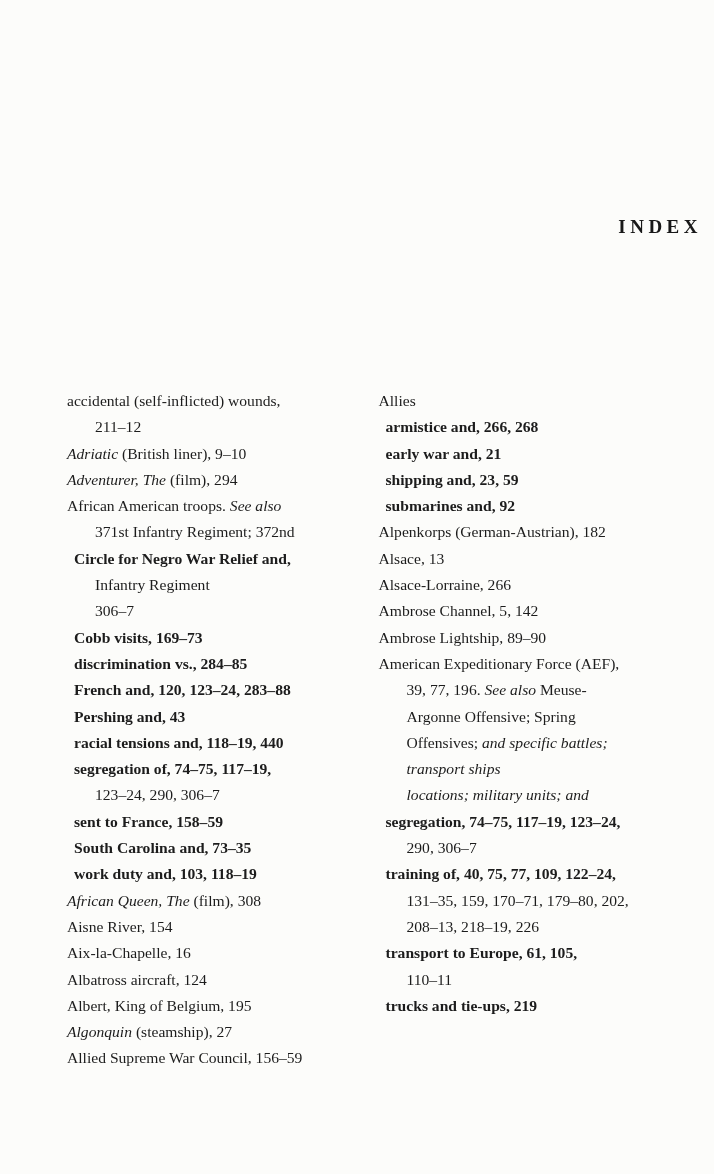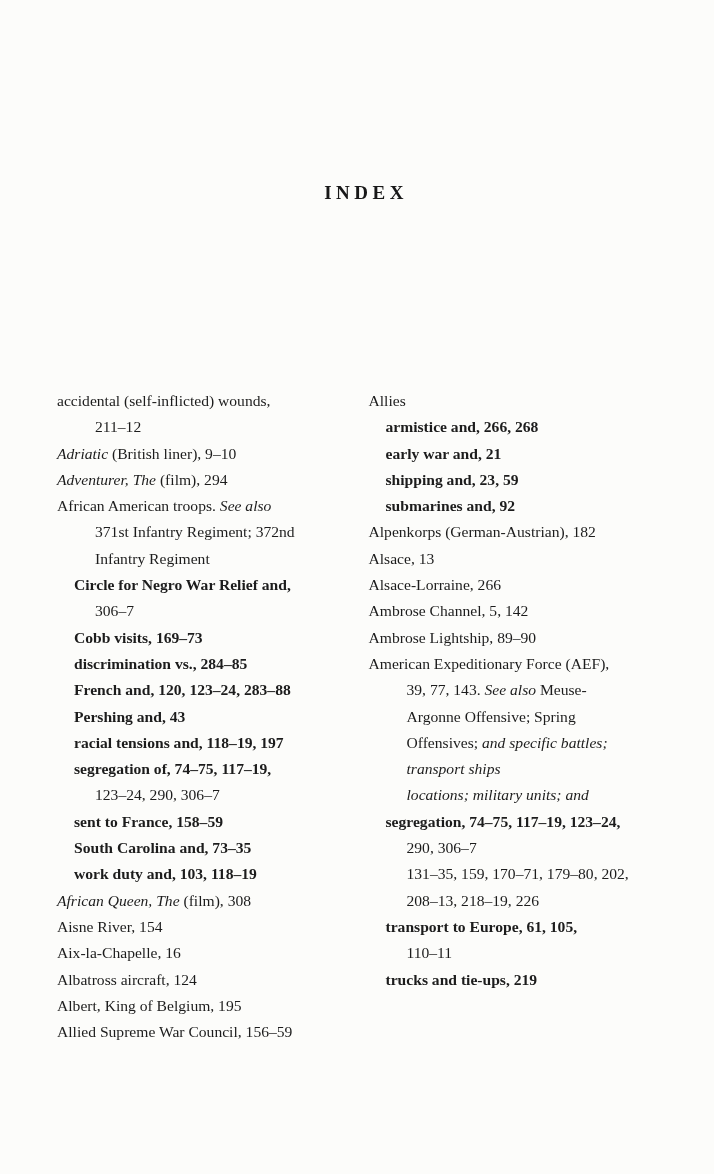--- a/index.html
+++ b/index.html
@@ -12,24 +12,24 @@
     width: 714px;
     height: 1174px;
     margin: 0 auto;
     background: #fcfcfa;
     color: #1c1c1c;
     font-family: "Liberation Serif", serif;
     overflow: hidden;
   }
   .title {
     position: absolute;
-    top: 182px;
+    top: 216px;
     left: 0;
     right: 12px;
-    text-align: center;
+    text-align: right;
     font-size: 19px;
     font-weight: 700;
     letter-spacing: 4.5px;
     color: #181818;
     padding-left: 30px;
   }
   .columns {
     position: absolute;
     top: 388px;
     left: 57px;
@@ -38,77 +38,79 @@
     gap: 16px;
   }
   .col {
     flex: 1;
     font-size: 15.6px;
     line-height: 26.3px;
   }
   .line {
     white-space: nowrap;
   }
-  .line.indent-0 { padding-left: 0; }
+  .line.indent-0 { padding-left: 0; margin-left: 10px; }
   .line.indent-1 { padding-left: 17px; font-weight: bold; }
   .line.indent-2 { padding-left: 38px; }
   .line i { font-style: italic; }
 </style>
 </head>
 <body>
 
 <div class="page">
   <div class="title">INDEX</div>
   <div class="columns">
     <div class="col">
         <div class="line indent-0"><span>accidental (self-inflicted) wounds,</span></div>
         <div class="line indent-2"><span>211–12</span></div>
         <div class="line indent-0"><i>Adriatic</i><span> (British liner), 9–10</span></div>
         <div class="line indent-0"><i>Adventurer, The</i><span> (film), 294</span></div>
         <div class="line indent-0"><span>African American troops. </span><i>See also</i></div>
         <div class="line indent-2"><span>371st Infantry Regiment; 372nd</span></div>
+        <div class="line indent-1"><span>Circle for Negro War Relief and,</span></div>
         <div class="line indent-2"><span>Infantry Regiment</span></div>
-        <div class="line indent-1"><span>Circle for Negro War Relief and,</span></div>
         <div class="line indent-2"><span>306–7</span></div>
         <div class="line indent-1"><span>Cobb visits, 169–73</span></div>
         <div class="line indent-1"><span>discrimination vs., 284–85</span></div>
         <div class="line indent-1"><span>French and, 120, 123–24, 283–88</span></div>
         <div class="line indent-1"><span>Pershing and, 43</span></div>
-        <div class="line indent-1"><span>racial tensions and, 118–19, 197</span></div>
+        <div class="line indent-1"><span>racial tensions and, 118–19, 440</span></div>
         <div class="line indent-1"><span>segregation of, 74–75, 117–19,</span></div>
         <div class="line indent-2"><span>123–24, 290, 306–7</span></div>
         <div class="line indent-1"><span>sent to France, 158–59</span></div>
         <div class="line indent-1"><span>South Carolina and, 73–35</span></div>
         <div class="line indent-1"><span>work duty and, 103, 118–19</span></div>
         <div class="line indent-0"><i>African Queen, The</i><span> (film), 308</span></div>
         <div class="line indent-0"><span>Aisne River, 154</span></div>
         <div class="line indent-0"><span>Aix-la-Chapelle, 16</span></div>
         <div class="line indent-0"><span>Albatross aircraft, 124</span></div>
         <div class="line indent-0"><span>Albert, King of Belgium, 195</span></div>
+        <div class="line indent-0"><i>Algonquin</i><span> (steamship), 27</span></div>
         <div class="line indent-0"><span>Allied Supreme War Council, 156–59</span></div>
       </div>
     <div class="col">
         <div class="line indent-0"><span>Allies</span></div>
         <div class="line indent-1"><span>armistice and, 266, 268</span></div>
         <div class="line indent-1"><span>early war and, 21</span></div>
         <div class="line indent-1"><span>shipping and, 23, 59</span></div>
         <div class="line indent-1"><span>submarines and, 92</span></div>
         <div class="line indent-0"><span>Alpenkorps (German-Austrian), 182</span></div>
         <div class="line indent-0"><span>Alsace, 13</span></div>
         <div class="line indent-0"><span>Alsace-Lorraine, 266</span></div>
         <div class="line indent-0"><span>Ambrose Channel, 5, 142</span></div>
         <div class="line indent-0"><span>Ambrose Lightship, 89–90</span></div>
         <div class="line indent-0"><span>American Expeditionary Force (AEF),</span></div>
-        <div class="line indent-2"><span>39, 77, 143. </span><i>See also</i><span> Meuse-</span></div>
+        <div class="line indent-2"><span>39, 77, 196. </span><i>See also</i><span> Meuse-</span></div>
         <div class="line indent-2"><span>Argonne Offensive; Spring</span></div>
         <div class="line indent-2"><span>Offensives; </span><i>and specific battles;</i></div>
         <div class="line indent-2"><i>transport ships</i></div>
         <div class="line indent-2"><i>locations; military units; and</i></div>
         <div class="line indent-1"><span>segregation, 74–75, 117–19, 123–24,</span></div>
         <div class="line indent-2"><span>290, 306–7</span></div>
+        <div class="line indent-1"><span>training of, 40, 75, 77, 109, 122–24,</span></div>
         <div class="line indent-2"><span>131–35, 159, 170–71, 179–80, 202,</span></div>
         <div class="line indent-2"><span>208–13, 218–19, 226</span></div>
         <div class="line indent-1"><span>transport to Europe, 61, 105,</span></div>
         <div class="line indent-2"><span>110–11</span></div>
         <div class="line indent-1"><span>trucks and tie-ups, 219</span></div>
       </div>
   </div>
 </div>
 
 </body></html>

